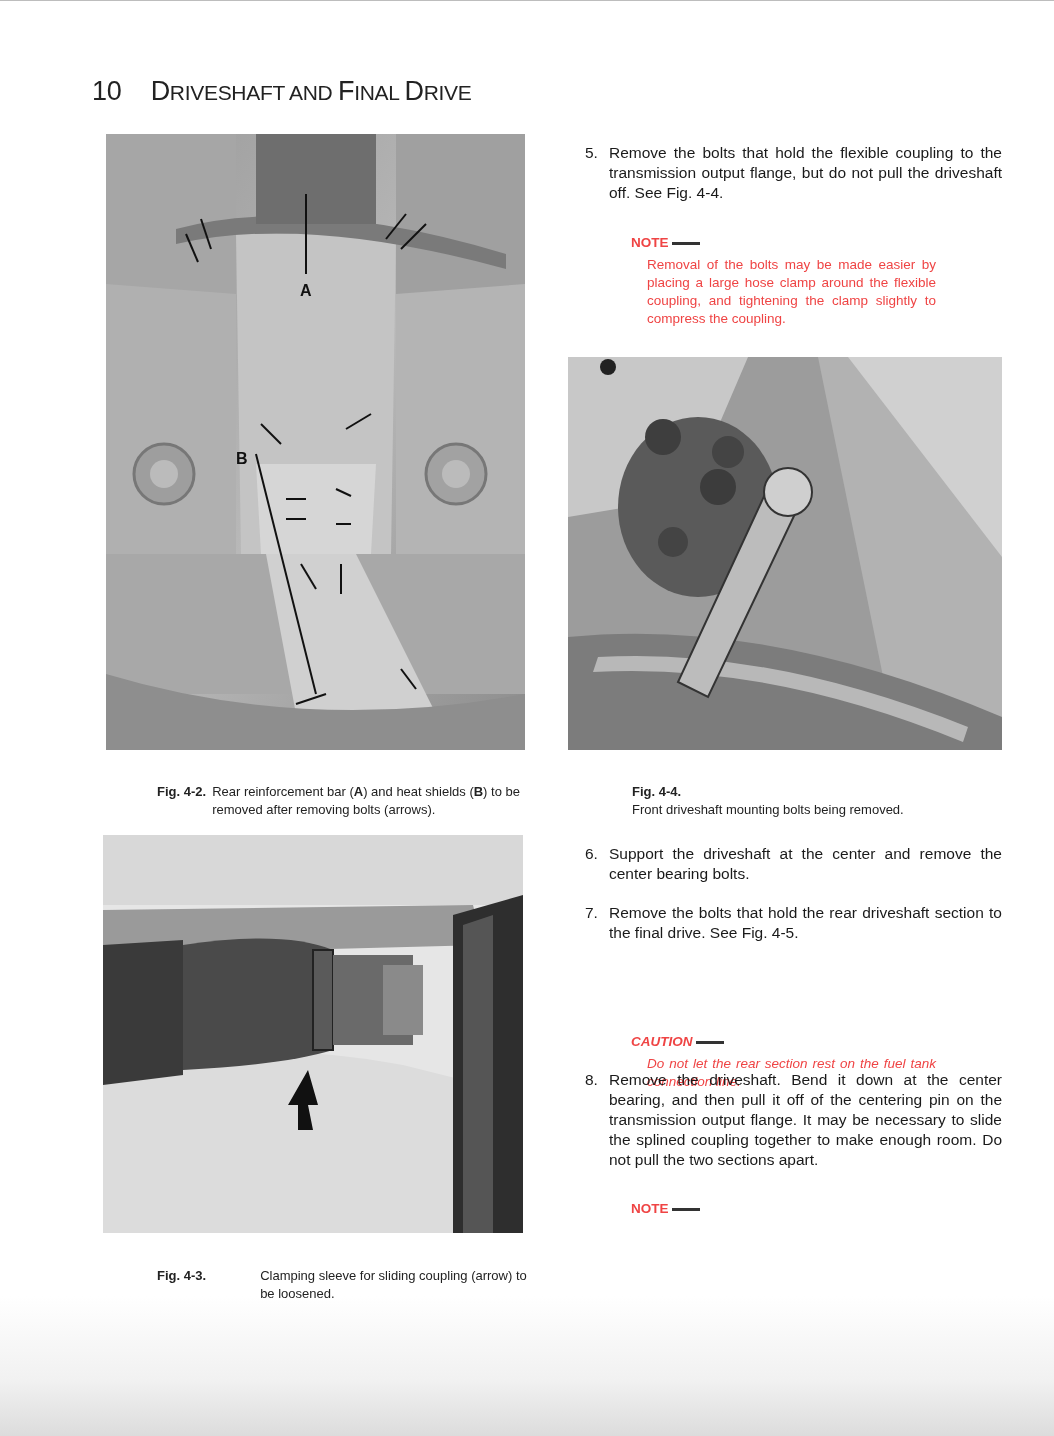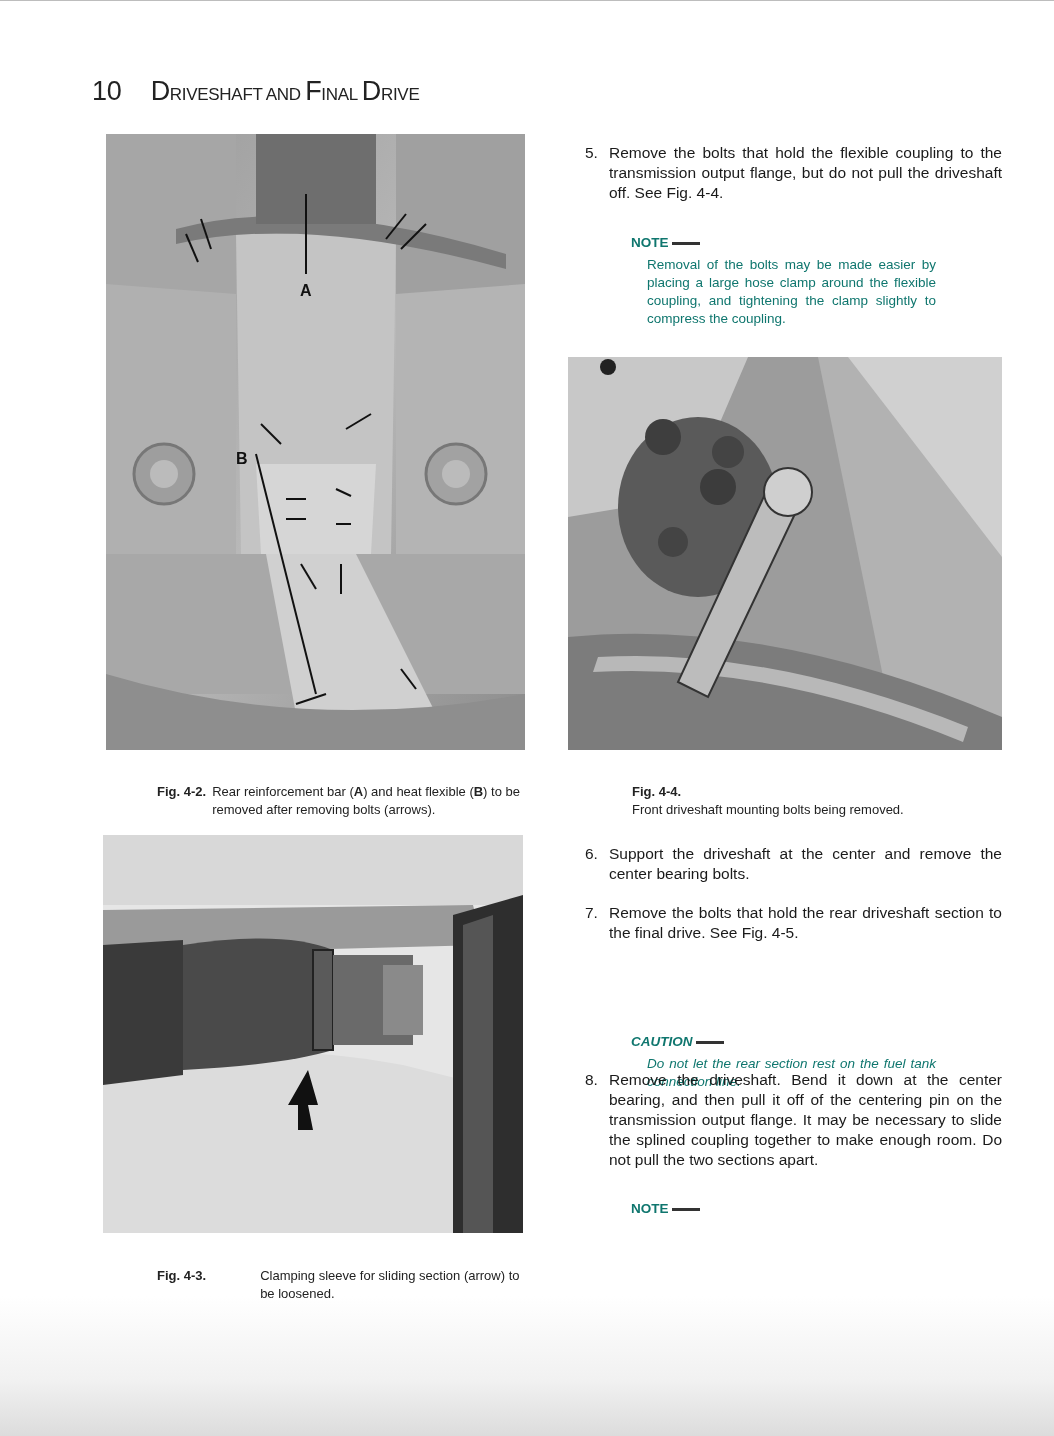--- a/index.html
+++ b/index.html
@@ -9,40 +9,40 @@
     font-family:"Liberation Sans", sans-serif; color:#1a1a1a;
   }
   .topline { position:absolute; left:0; top:0; width:1054px; height:1px; background:#bdbdbd; }
   .bottom-fade {
     position:absolute; left:0; bottom:0; width:1054px; height:140px;
     background:linear-gradient(to bottom, rgba(255,255,255,0) 0%, rgba(232,232,232,0.6) 60%, #dcdcdc 100%);
   }
   .page-header { position:absolute; left:92px; top:76px; font-size:27px; color:#222; letter-spacing:-0.3px; }
   .page-header .num { margin-right:22px; }
   .page-header .title .big { font-size:27px; }
-  .page-header .title .small { font-size:17px; }
+  .page-header .title .small { font-size:21px; }
 
   .photo { position:absolute; overflow:hidden; }
   .photo svg { display:block; width:100%; height:100%; }
 
   #fig42 { left:106px; top:134px; width:419px; height:616px; }
   #fig44 { left:568px; top:357px; width:434px; height:393px; }
   #fig43 { left:103px; top:835px; width:420px; height:398px; }
 
   .caption { position:absolute; font-size:13px; line-height:18px; color:#222; }
   .caption .lbl { font-weight:bold; margin-right:6px; }
   .caption.hang { display:flex;margin-top:8px; }
   .caption.hang .lbl { flex:0 0 auto; }
   .caption.hang .txt { flex:1 1 auto; }
 
   .step { position:absolute; display:flex; font-size:15.5px; line-height:20px; color:#1a1a1a; }
   .step .n { width:24px; flex:0 0 24px; }
   .step .t { flex:1 1 auto; text-align:justify; }
 
-  .note { position:absolute; font-size:13.5px; line-height:18px; color:#0f766e; }
+  .note { position:absolute; font-size:13.5px; line-height:18px; color:#ef4444; }
   .note .head { font-weight:bold; font-size:13.5px; margin-bottom:4px; display:flex; align-items:center; }
   .note .head .bar { display:inline-block; width:28px; height:3px; background:#333; margin-left:3px; }
   .note .body { text-align:justify;margin-left:16px; }
   .note.caution .head { font-style:italic; }
   .note.caution .body { font-style:italic; }
 </style>
 </head>
 <body>
 
 <div class="topline"></div>
@@ -97,21 +97,21 @@
       <line x1="295" y1="535" x2="310" y2="555"></line>
         <line x1="220" y1="560" x2="190" y2="570"></line>
     </g>
     <text x="194" y="162" font-family="Liberation Sans, sans-serif" font-size="16" font-weight="bold" fill="#111">A</text>
     <text x="130" y="330" font-family="Liberation Sans, sans-serif" font-size="16" font-weight="bold" fill="#111">B</text>
   </svg>
 </div>
 
 <div class="caption hang" style="left:157px; top:775px; width:370px;">
   <span class="lbl">Fig. 4-2.</span>
-  <span class="txt"><span>Rear reinforcement bar (</span><b>A</b><span>) and heat flexible (</span><b>B</b><span>) to be removed after removing bolts (arrows).</span></span>
+  <span class="txt"><span>Rear reinforcement bar (</span><b>A</b><span>) and heat shields (</span><b>B</b><span>) to be removed after removing bolts (arrows).</span></span>
 </div>
 
 <div class="step" style="left:585px; top:143px; width:417px;">
   <span class="n">5.</span>
   <span class="t">Remove the bolts that hold the flexible coupling to the transmission output flange, but do not pull the driveshaft off. See Fig. 4-4.</span>
 </div>
 
 <div class="note" style="left:631px; top:234px; width:305px;">
   <div class="head">
       <span>NOTE</span>
@@ -156,21 +156,21 @@
     <rect x="230" y="120" width="80" height="90" fill="#6a6a6a"></rect>
     <path d="M280 130 L320 130 L320 200 L280 200 Z" fill="#8a8a8a"></path>
     <path d="M350 80 L420 60 L420 398 L350 398 Z" fill="#2e2e2e"></path>
     <path d="M360 90 L390 80 L390 398 L360 398 Z" fill="#555"></path>
     <path d="M185 270 L205 235 L215 270 L205 270 L210 295 L195 295 L195 270 Z" fill="#111"></path>
   </svg>
 </div>
 
 <div class="caption hang" style="left:157px; top:1259px; width:370px;gap:48px;">
   <span class="lbl">Fig. 4-3.</span>
-  <span class="txt">Clamping sleeve for sliding section (arrow) to be loosened.</span>
+  <span class="txt">Clamping sleeve for sliding coupling (arrow) to be loosened.</span>
 </div>
 
 <div class="step" style="left:585px; top:844px; width:417px;">
   <span class="n">6.</span>
   <span class="t">Support the driveshaft at the center and remove the center bearing bolts.</span>
 </div>
 
 <div class="step" style="left:585px; top:903px; width:417px;">
   <span class="n">7.</span>
   <span class="t">Remove the bolts that hold the rear driveshaft section to the final drive. See Fig. 4-5.</span>

